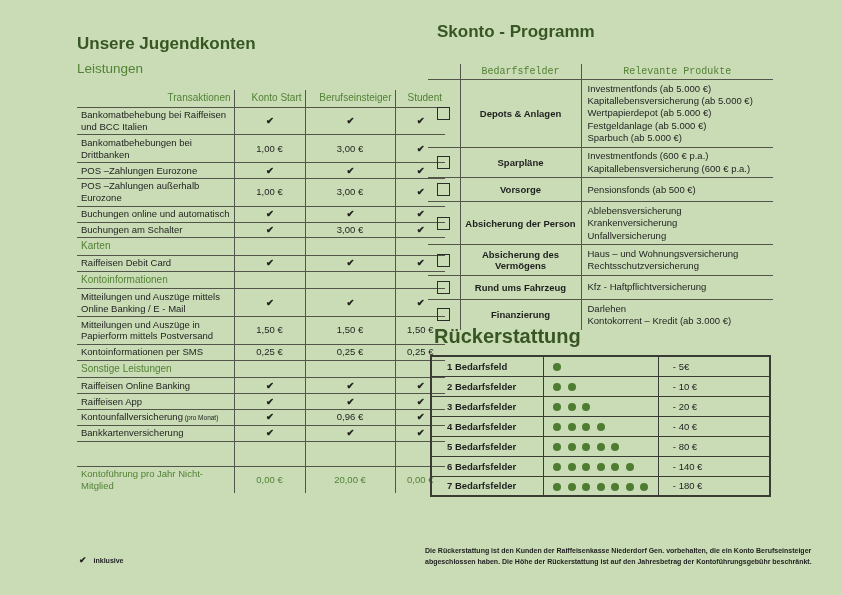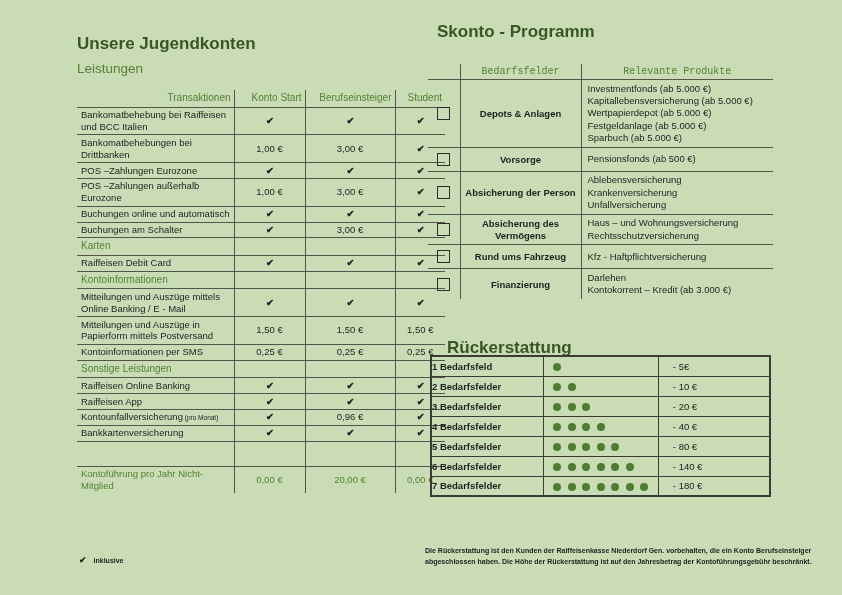--- a/index.html
+++ b/index.html
@@ -56,27 +56,27 @@
     border-bottom:1px solid var(--line);padding:1px 2px;font-family:Liberation Mono, monospace;
   }
   .skonto th:nth-child(-n+2), .skonto td:nth-child(-n+2){border-right:1px solid var(--line);}
   .skonto td{border-bottom:1px solid var(--line);vertical-align:middle;}
   .skonto tr:last-child td{border-bottom:none;}
   .skonto td.cb{text-align:center;}
   .skonto td.field{text-align:center;font-weight:bold;padding:2px 4px;line-height:1.2;}
   .skonto td.products{padding:2.5px 2px 2.5px 6px;}
   .skonto tr.single td{height:24px;}
   .checkbox{width:13px;height:13px;border:1.5px solid #2c2c2c;margin:0 auto;background:transparent;}
-  .refund-title{position:absolute;left:6px;top:322px;margin:16px;font-size:17px;font-weight:bold;color:var(--dark-green);}
+  .refund-title{position:absolute;left:6px;top:322px;margin:3px;font-size:20px;font-weight:bold;color:var(--dark-green);}
   .refund{
     position:absolute;left:5px;top:355px;width:341px;table-layout:fixed;
     font-size:9.5px;border:2px solid var(--border-dark);
   }
   .refund td{border:1px solid var(--border-dark);height:20px;vertical-align:middle;}
-  .refund td.rlabel{font-weight:bold;padding-left:0;}
+  .refund td.rlabel{font-weight:bold;padding-left:15px;}
   .refund td.rdots{padding-left:9px;}
   .refund td.ramount{padding-left:14px;}
   .dot{display:inline-block;width:8px;height:8px;border-radius:50%;background:var(--dot);margin-right:6.5px;vertical-align:middle;}
   .right-footnote{
     position:absolute;left:0;top:546px;width:404px;
     font-size:7px;font-weight:bold;line-height:1.5;color:var(--ink);
   }
 </style>
 </head>
 <body>
@@ -248,20 +248,30 @@
             </td>
             <td class="field">Depots &amp; Anlagen</td>
             <td class="products">
               <div class="pline">Investmentfonds (ab 5.000 €)</div>
               <div class="pline">Kapitallebensversicherung (ab 5.000 €)</div>
               <div class="pline">Wertpapierdepot (ab 5.000 €)</div>
               <div class="pline">Festgeldanlage (ab 5.000 €)</div>
               <div class="pline">Sparbuch (ab 5.000 €)</div>
             </td>
           </tr>
+          <tr>
+            <td class="cb">
+              <div class="checkbox"></div>
+            </td>
+            <td class="field">Sparpläne</td>
+            <td class="products">
+              <div class="pline">Investmentfonds (600 € p.a.)</div>
+              <div class="pline">Kapitallebensversicherung (600 € p.a.)</div>
+            </td>
+          </tr>
           <tr class="single">
             <td class="cb">
               <div class="checkbox"></div>
             </td>
             <td class="field">Vorsorge</td>
             <td class="products">
               <div class="pline">Pensionsfonds (ab 500 €)</div>
             </td>
           </tr>
           <tr>

